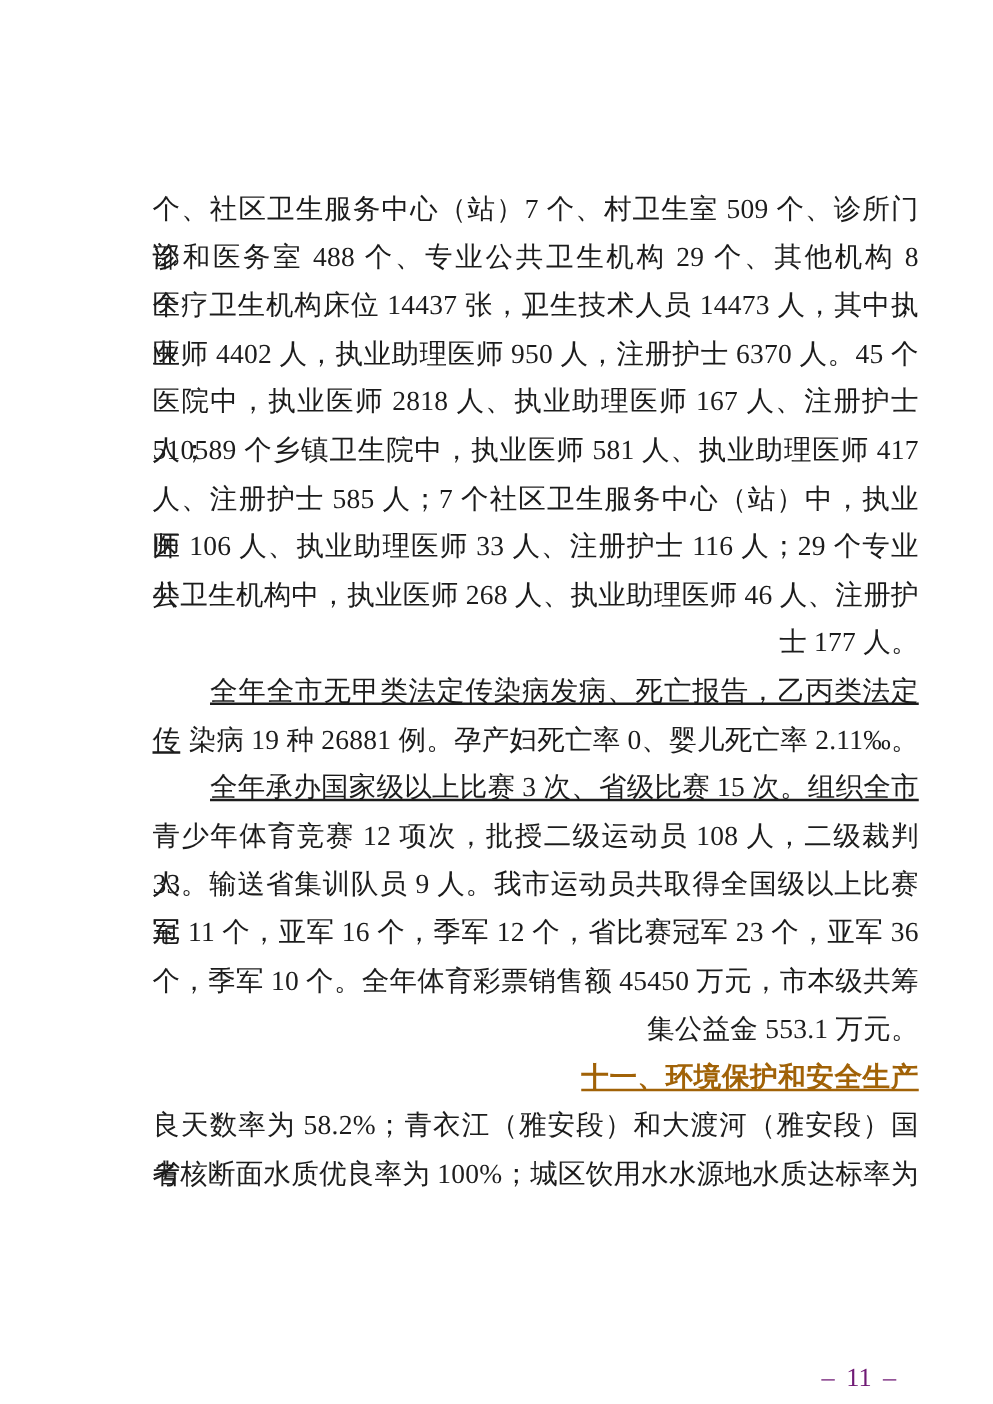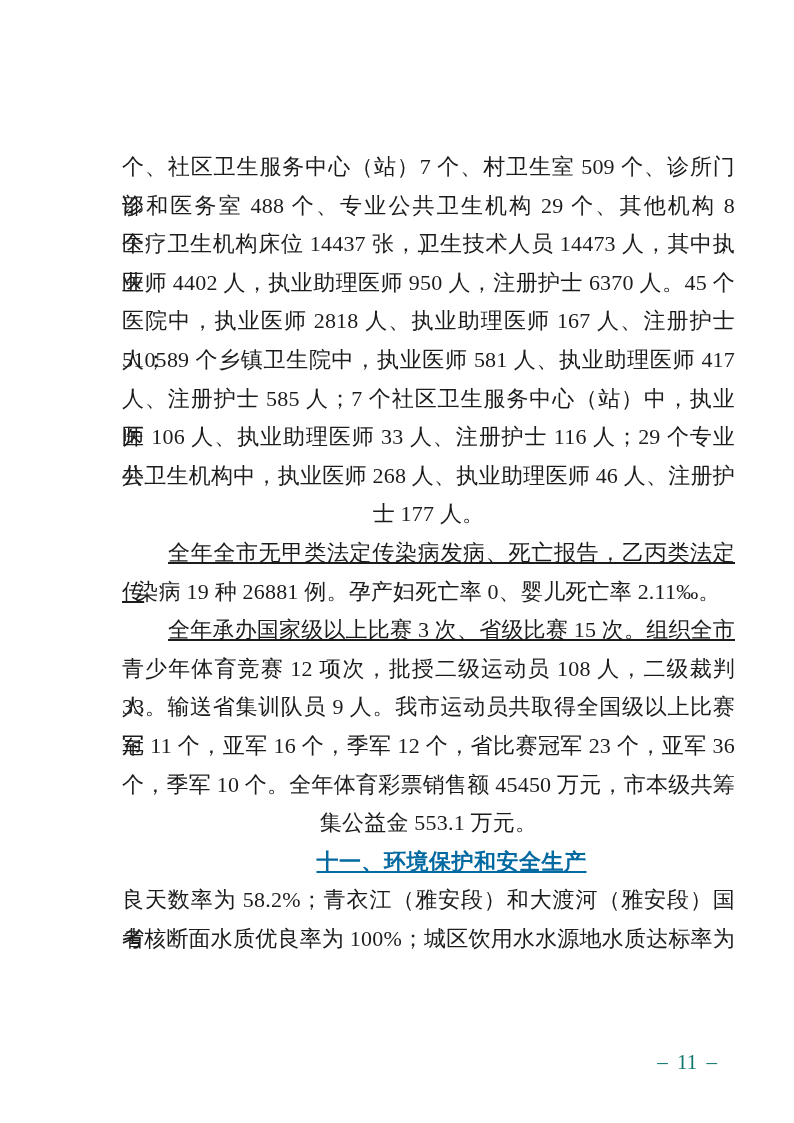--- a/index.html
+++ b/index.html
@@ -24,48 +24,48 @@
     width: 613px;
   }
   .para {
     margin: 0;
     padding: 0;
   }
   .line {
     font-size: 22px;
     line-height: 38.6px;
     height: 38.6px;
-    text-align: center;
+    text-align: right;
     letter-spacing: 0.2px;
     white-space: pre-wrap;
     overflow: visible;
   }
   .j {
     text-align: justify;
     text-align-last: justify;
   }
   .indent {
     text-indent: 46px;
     text-decoration: underline;
   }
   .heading {
     font-family: "Liberation Sans", "DejaVu Sans", sans-serif;
     font-weight: 700;
-    color: #0369a1;
+    color: #a16207;
     margin: 0;
     letter-spacing: 0.5px;
   }
   .page-number {
     position: absolute;
-    top: 1050px;
+    top: 1090px;
     right: 99px;
     font-size: 21px;
     line-height: 24px;
     font-family: "Liberation Serif", "DejaVu Serif", serif;
-    color: #0f766e;
+    color: #701a75;
     word-spacing: 4px;
   }
 </style>
 </head>
 <body>
 
 <div class="page">
   <main class="content">
 
     <section class="para">

